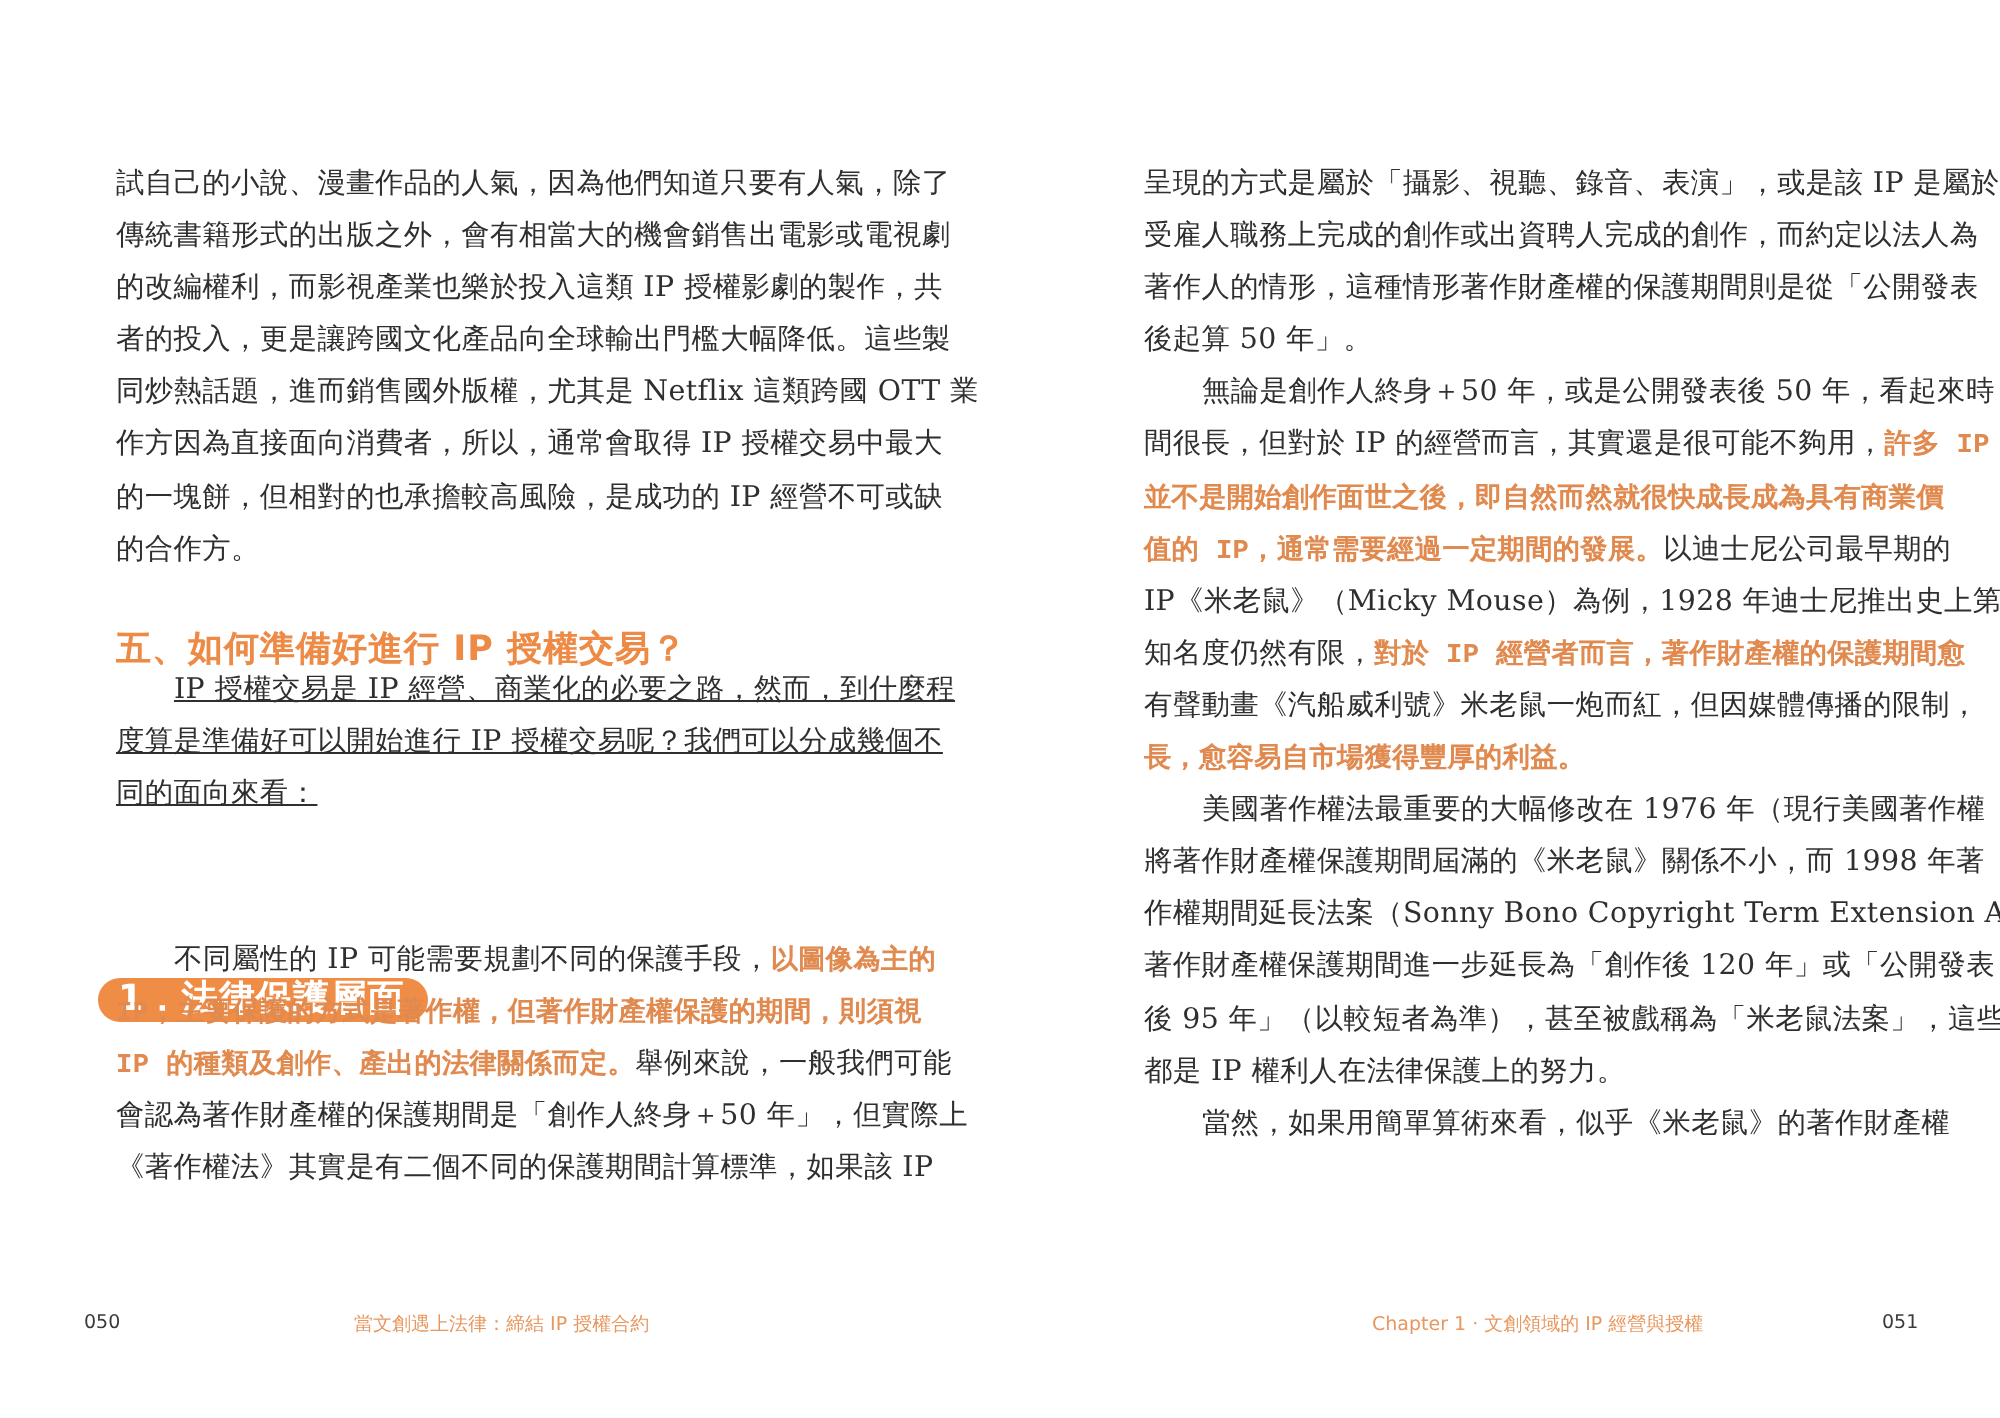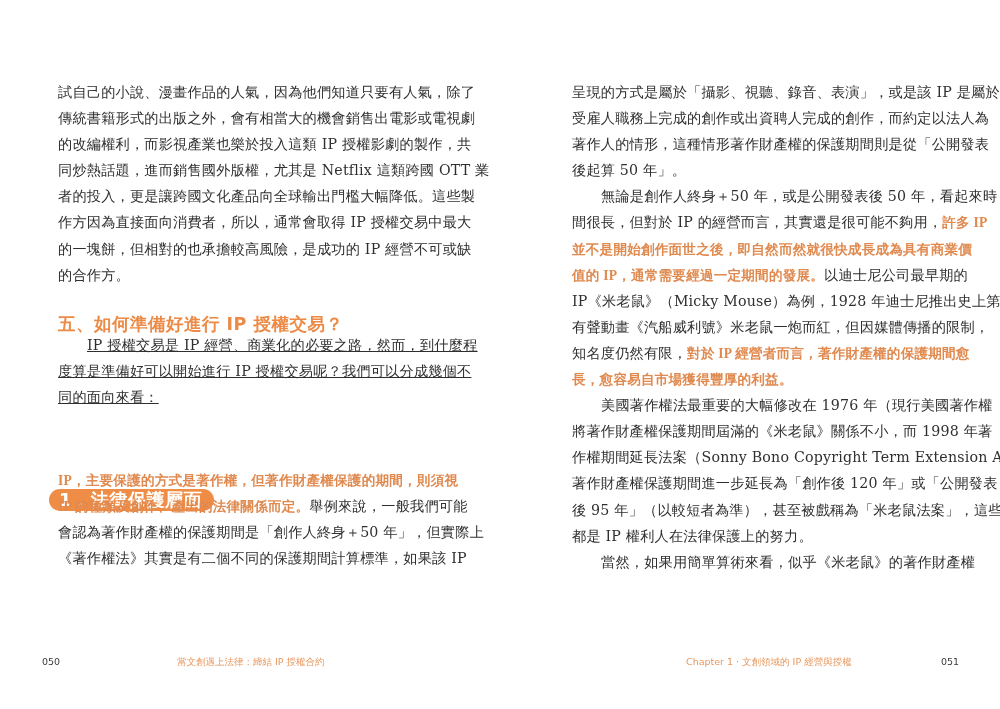--- a/index.html
+++ b/index.html
@@ -12,21 +12,21 @@
   .page.right { left: 500px; }
   .body-text { position: absolute; width: 372px; }
   .page.left .body-text { left: 58px; top: 79px; }
   .page.right .body-text { left: 72px; top: 79px; }
   .line {
     height: 26.1px; line-height: 26.1px; font-size: 14.2px; white-space: nowrap;
     letter-spacing: 0.2px; text-align: justify; text-align-last: justify;
   }
   .line.last { text-align-last: left; }
   .line.indent { padding-left: 29px; }
-  .hl { color: #e08a4f; font-weight: bold; font-family: Liberation Serif, serif; font-size: 13.6px; }
+  .hl { color: #e08a4f; font-weight: bold; font-family: Liberation Mono, monospace; font-size: 13.6px; }
   .heading {
     position: absolute; left: 58px; top: 312px; font-family: "DejaVu Sans", "Liberation Sans", sans-serif;
     font-weight: bold; font-size: 17.5px; color: #ec8a46; letter-spacing: 0.5px; white-space: nowrap;
   }
   .page.left .body-text.b2 { top: 332px; text-decoration: underline; }
   .page.left .body-text.b3 { top: 467px; }
   .page.left .body-text.b1 { top: 79px; }
   .badge {
     position: absolute; left: 49px; top: 442px; height: 22px; line-height: 22px; padding: 0 12px 0 10px;
     border-radius: 11px; background: #ef8c45; color: #ffffff; font-family: "DejaVu Sans", "Liberation Sans", sans-serif;
@@ -37,38 +37,39 @@
   .footer.title { color: #e8975e; }
 </style>
 </head>
 <body>
 
 <div class="page left">
   <div class="body-text b1">
     <div class="line">試自己的小說、漫畫作品的人氣，因為他們知道只要有人氣，除了</div>
     <div class="line">傳統書籍形式的出版之外，會有相當大的機會銷售出電影或電視劇</div>
     <div class="line">的改編權利，而影視產業也樂於投入這類 IP 授權影劇的製作，共</div>
+    <div class="line">者的投入，更是讓跨國文化產品向全球輸出門檻大幅降低。這些製</div>
     <div class="line">同炒熱話題，進而銷售國外版權，尤其是 Netflix 這類跨國 OTT 業</div>
-    <div class="line">者的投入，更是讓跨國文化產品向全球輸出門檻大幅降低。這些製</div>
     <div class="line">作方因為直接面向消費者，所以，通常會取得 IP 授權交易中最大</div>
     <div class="line">的一塊餅，但相對的也承擔較高風險，是成功的 IP 經營不可或缺</div>
     <div class="line last">的合作方。</div>
   </div>
 
   <div class="heading">五、如何準備好進行 IP 授權交易？</div>
 
   <div class="body-text b2">
     <div class="line indent">IP 授權交易是 IP 經營、商業化的必要之路，然而，到什麼程</div>
     <div class="line">度算是準備好可以開始進行 IP 授權交易呢？我們可以分成幾個不</div>
     <div class="line last">同的面向來看：</div>
   </div>
 
   <div class="badge">1．法律保護層面</div>
 
   <div class="body-text b3">
+    <div class="line indent"><span>不同屬性的 IP 可能需要規劃不同的保護手段，</span><span class="hl">以圖像為主的</span></div>
     <div class="line"><span class="hl">IP，主要保護的方式是著作權，但著作財產權保護的期間，則須視</span></div>
     <div class="line"><span class="hl">IP 的種類及創作、產出的法律關係而定。</span><span>舉例來說，一般我們可能</span></div>
     <div class="line">會認為著作財產權的保護期間是「創作人終身＋50 年」，但實際上</div>
     <div class="line">《著作權法》其實是有二個不同的保護期間計算標準，如果該 IP</div>
   </div>
 
   <div class="footer num" style="left:42px;text-align:center;">050</div>
   <div class="footer title" style="left:177px;">當文創遇上法律：締結 IP 授權合約</div>
 </div>
 
@@ -77,22 +78,22 @@
     <div class="line">呈現的方式是屬於「攝影、視聽、錄音、表演」，或是該 IP 是屬於</div>
     <div class="line">受雇人職務上完成的創作或出資聘人完成的創作，而約定以法人為</div>
     <div class="line">著作人的情形，這種情形著作財產權的保護期間則是從「公開發表</div>
     <div class="line last">後起算 50 年」。</div>
 
     <div class="line indent">無論是創作人終身＋50 年，或是公開發表後 50 年，看起來時</div>
     <div class="line"><span>間很長，但對於 IP 的經營而言，其實還是很可能不夠用，</span><span class="hl">許多 IP</span></div>
     <div class="line"><span class="hl">並不是開始創作面世之後，即自然而然就很快成長成為具有商業價</span></div>
     <div class="line"><span class="hl">值的 IP，通常需要經過一定期間的發展。</span><span>以迪士尼公司最早期的</span></div>
     <div class="line">IP《米老鼠》（Micky Mouse）為例，1928 年迪士尼推出史上第一部</div>
+    <div class="line"><span>知名度仍然有限，</span><span class="hl">對於 IP 經營者而言，著作財產權的保護期間愈</span></div>
     <div class="line">有聲動畫《汽船威利號》米老鼠一炮而紅，但因媒體傳播的限制，</div>
-    <div class="line"><span>知名度仍然有限，</span><span class="hl">對於 IP 經營者而言，著作財產權的保護期間愈</span></div>
     <div class="line last"><span class="hl">長，愈容易自市場獲得豐厚的利益。</span></div>
 
     <div class="line indent">美國著作權法最重要的大幅修改在 1976 年（現行美國著作權</div>
     <div class="line">將著作財產權保護期間屆滿的《米老鼠》關係不小，而 1998 年著</div>
     <div class="line">作權期間延長法案（Sonny Bono Copyright Term Extension Act），將</div>
     <div class="line">著作財產權保護期間進一步延長為「創作後 120 年」或「公開發表</div>
     <div class="line">後 95 年」（以較短者為準），甚至被戲稱為「米老鼠法案」，這些</div>
     <div class="line last">都是 IP 權利人在法律保護上的努力。</div>
 
     <div class="line indent">當然，如果用簡單算術來看，似乎《米老鼠》的著作財產權</div>

